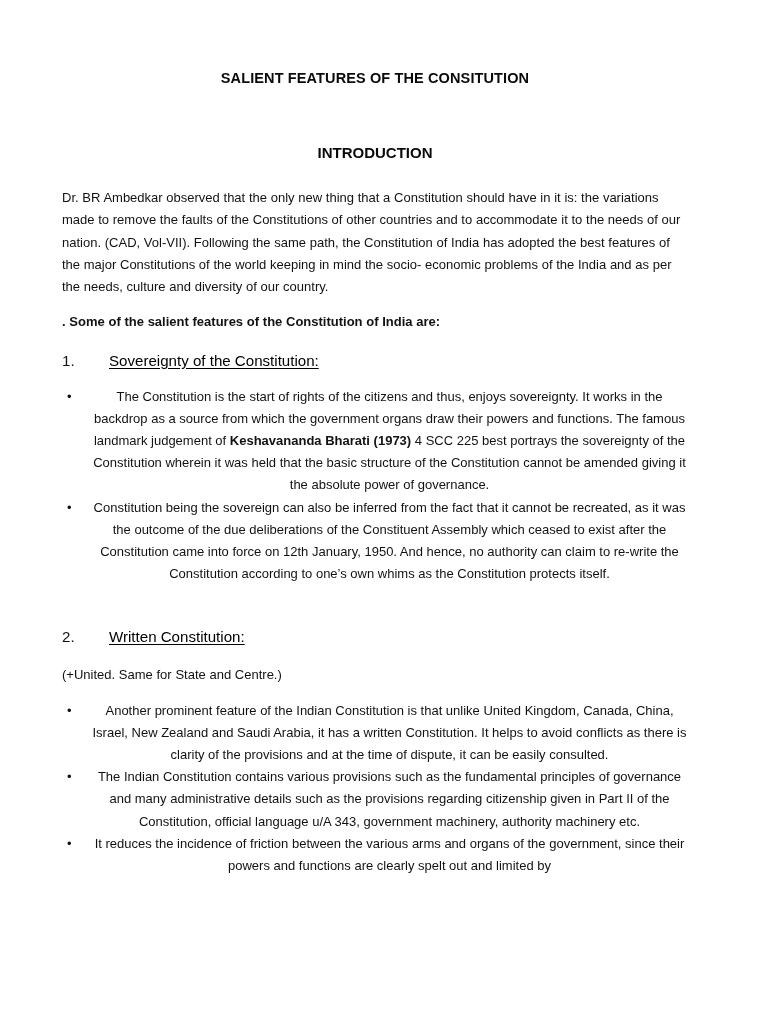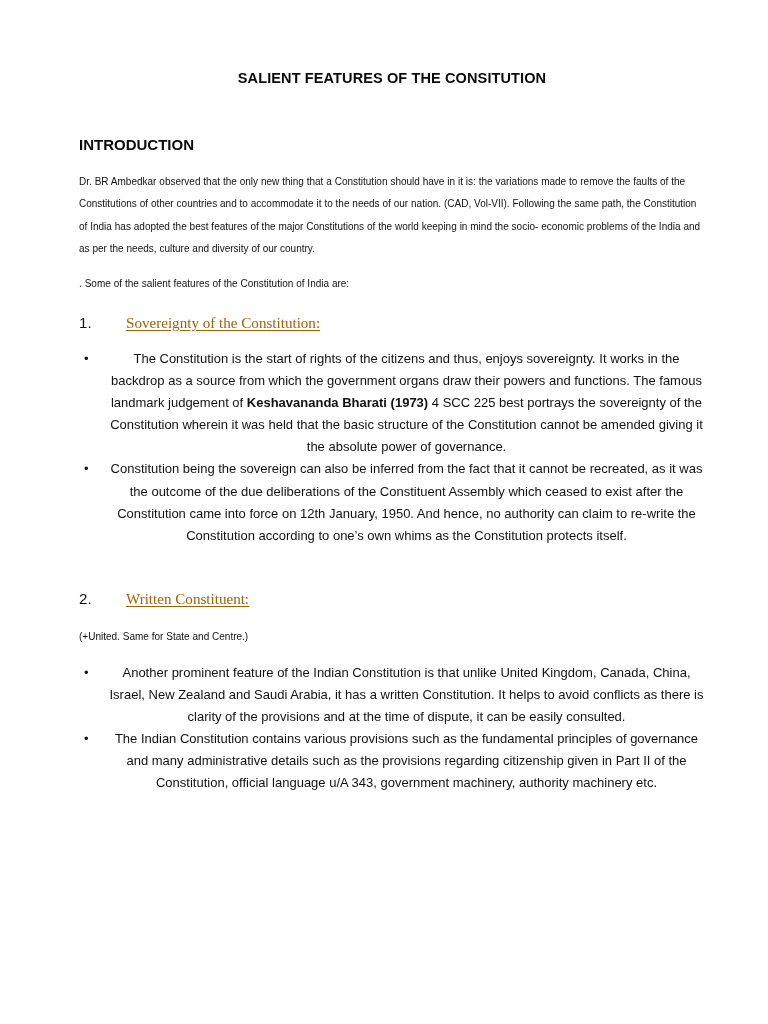--- a/index.html
+++ b/index.html
@@ -20,57 +20,59 @@
     position: relative;
     width: 768px;
     height: 1024px;
     background: #ffffff;
     box-sizing: border-box;
     padding: 0;
   }
 
   .content {
     position: absolute;
-    left: 79px;
+    left: 62px;
     top: 0;
     width: 626px;
   }
 
   .doc-title {
     text-align: center;
     font-weight: bold;
     font-size: 14.5px;
     letter-spacing: 0.12px;
     margin: 0;
     padding-top: 69px;
     line-height: 1.25;
     color: #0a0a0a;
   }
 
   .section-heading {
     font-weight: bold;
     font-size: 15px;
-    margin: 0;
+    margin: 8px;
     padding-top: 48px;
     line-height: 1.35;
     color: #0a0a0a;
+    text-align: center;
   }
 
   p.body-para {
-    font-size: 10px;
+    font-size: 13px;
     line-height: 22.1px;
     margin: 0;
     padding-top: 16px;
     text-align: left;
     color: #121212;
     word-spacing: 0.1px;
   }
 
   p.body-para.tight {
     padding-top: 13px;
+    font-weight: bold;
   }
 
   .num-item {
     font-size: 15.1px;
     line-height: 22.1px;
     margin: 0;
     padding-top: 17px;
     display: flex;
     align-items: baseline;
     color: #121212;
@@ -78,22 +80,21 @@
 
   .num-item .num {
     width: 47px;
     flex: 0 0 47px;
     color: #121212;
   }
 
   .num-item .num-text {
     text-decoration: underline;
     text-underline-offset: 2px;
-    color: #a16207;
-    font-family: Liberation Serif, serif;
+    color: #000000;
   }
 
   ul.bullets {
     list-style: none;
     margin: 0;
     padding: 0;
   }
 
   ul.bullets.first {
     padding-top: 14px;
@@ -148,24 +149,25 @@
 
     <ul class="bullets first">
       <li><span>The Constitution is the start of rights of the citizens and thus, enjoys sovereignty. It works in the backdrop as a source from which the government organs draw their powers and functions. The famous landmark judgement of </span><span class="b">Keshavananda Bharati (1973)</span><span> 4 SCC 225 best portrays the sovereignty of the Constitution wherein it was held that the basic structure of the Constitution cannot be amended giving it the absolute power of governance.</span></li>
       <li><span>Constitution being the sovereign can also be inferred from the fact that it cannot be recreated, as it was the outcome of the due deliberations of the Constituent Assembly which ceased to exist after the Constitution came into force on 12th January, 1950. And hence, no authority can claim to re-write the Constitution according to one’s own whims as the Constitution protects itself.</span></li>
     </ul>
 
     <div class="spacer-block"></div>
 
     <div class="num-item">
       <span class="num">2.</span>
-      <span class="num-text">Written Constituent:</span>
+      <span class="num-text">Written Constitution:</span>
     </div>
 
     <p class="body-para">(+United. Same for State and Centre.)</p>
 
     <ul class="bullets first">
       <li><span>Another prominent feature of the Indian Constitution is that unlike United Kingdom, Canada, China, Israel, New Zealand and Saudi Arabia, it has a written Constitution. It helps to avoid conflicts as there is clarity of the provisions and at the time of dispute, it can be easily consulted.</span></li>
       <li><span>The Indian Constitution contains various provisions such as the fundamental principles of governance and many administrative details such as the provisions regarding citizenship given in Part II of the Constitution, official language u/A 343, government machinery, authority machinery etc.</span></li>
+      <li><span>It reduces the incidence of friction between the various arms and organs of the government, since their powers and functions are clearly spelt out and limited by</span></li>
     </ul>
 
   </div>
 </div>
 
 </body></html>

